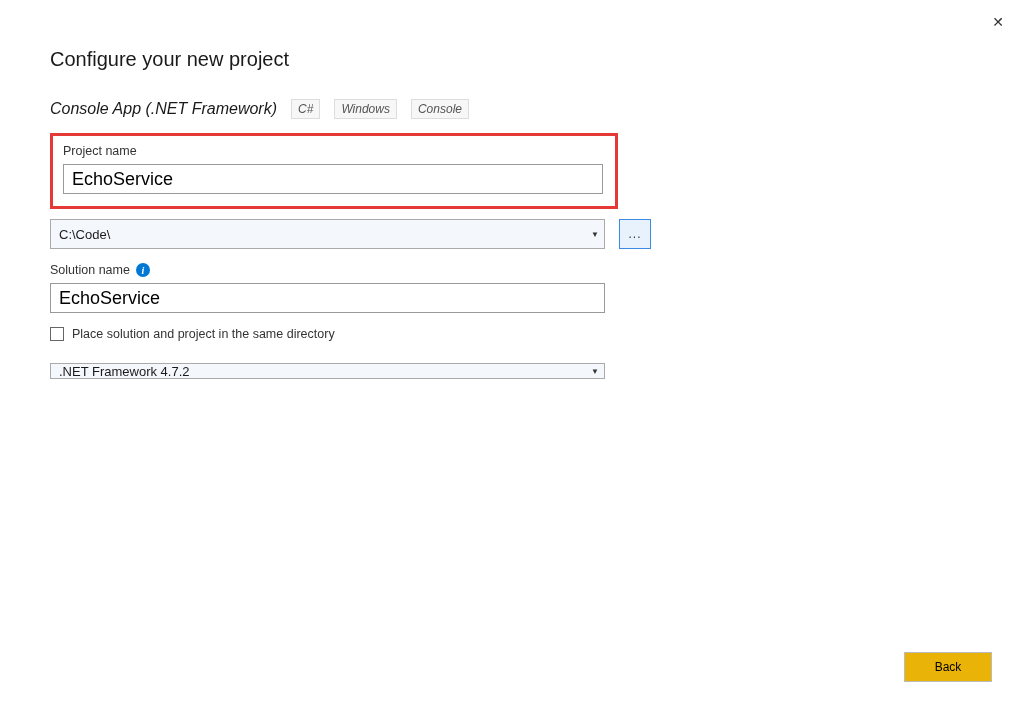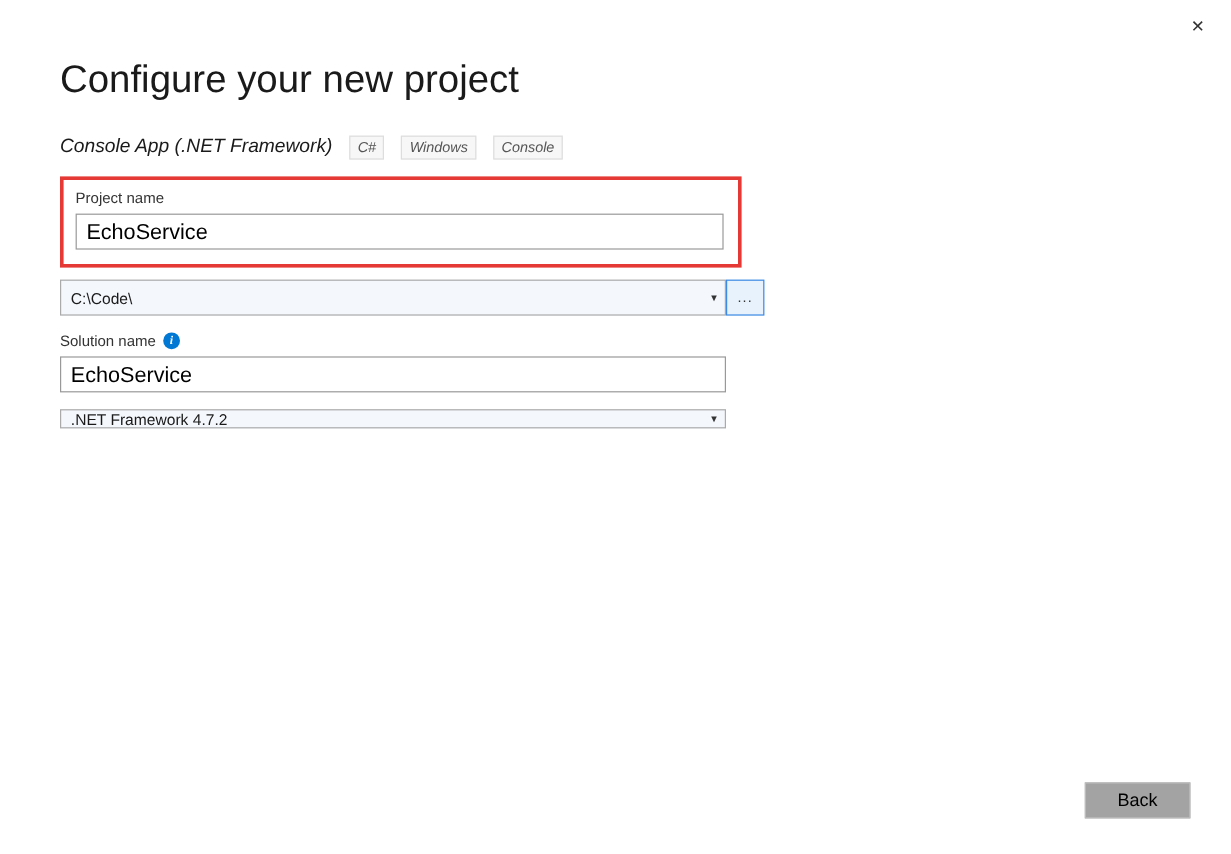--- a/index.html
+++ b/index.html
@@ -18,21 +18,21 @@
       right: 18px;
       font-size: 14px;
       color: #333;
       cursor: pointer;
       padding: 4px;
     }
     .content {
       padding: 48px 50px 0 50px;
     }
     .page-title {
-      font-size: 32px;
+      font-size: 20px;
       font-weight: 400;
       color: #1a1a1a;
       margin-bottom: 28px;
     }
     .subtitle-row {
       display: flex;
       align-items: center;
       gap: 14px;
       margin-bottom: 14px;
       font-style: italic;
@@ -86,21 +86,21 @@
       border: 1px solid #999;
       padding: 0 8px;
       font-size: 18px;
       font-family: inherit;
       outline: none;
       background: #fff;
     }
     .location-row {
       display: flex;
       align-items: center;
-      gap: 0;
+      gap: 14px;
     }
     .combo-input {
       width: 555px;
       height: 30px;
       border: 1px solid #aaa;
       background: #f4f7fc;
       display: flex;
       align-items: center;
       position: relative;
     }
@@ -162,22 +162,22 @@
       bottom: 30px;
       right: 34px;
       display: flex;
       align-items: center;
       gap: 10px;
     }
     .btn {
       width: 88px;
       height: 30px;
       border: 1px solid #bbb;
-      background: #a3a3a3;
-      font-size: 15px;
+      background: #eab308;
+      font-size: 12px;
       font-family: inherit;
       cursor: pointer;
       display: flex;
       align-items: center;
       justify-content: center;
     }
     .create-highlight {
       border: 3px solid #e53935;
       padding: 5px;
     }
@@ -213,20 +213,24 @@
   </div>
 
   <div class="field-group">
     <div class="field-label">
       <span>Solution name</span>
       <span class="info-icon">i</span>
     </div>
     <input type="text" class="text-input" style="width: 555px;" value="EchoService">
   </div>
 
+  <div class="checkbox-row">
+    <div class="checkbox"></div>
+    <span class="checkbox-label">Place solution and project in the same directory</span>
+  </div>
 
   <div class="field-group">
     <div class="framework-combo">
       <span class="combo-text">.NET Framework 4.7.2</span>
       <span class="combo-arrow">▼</span>
     </div>
   </div>
 </div>
 
 <div class="button-bar">

